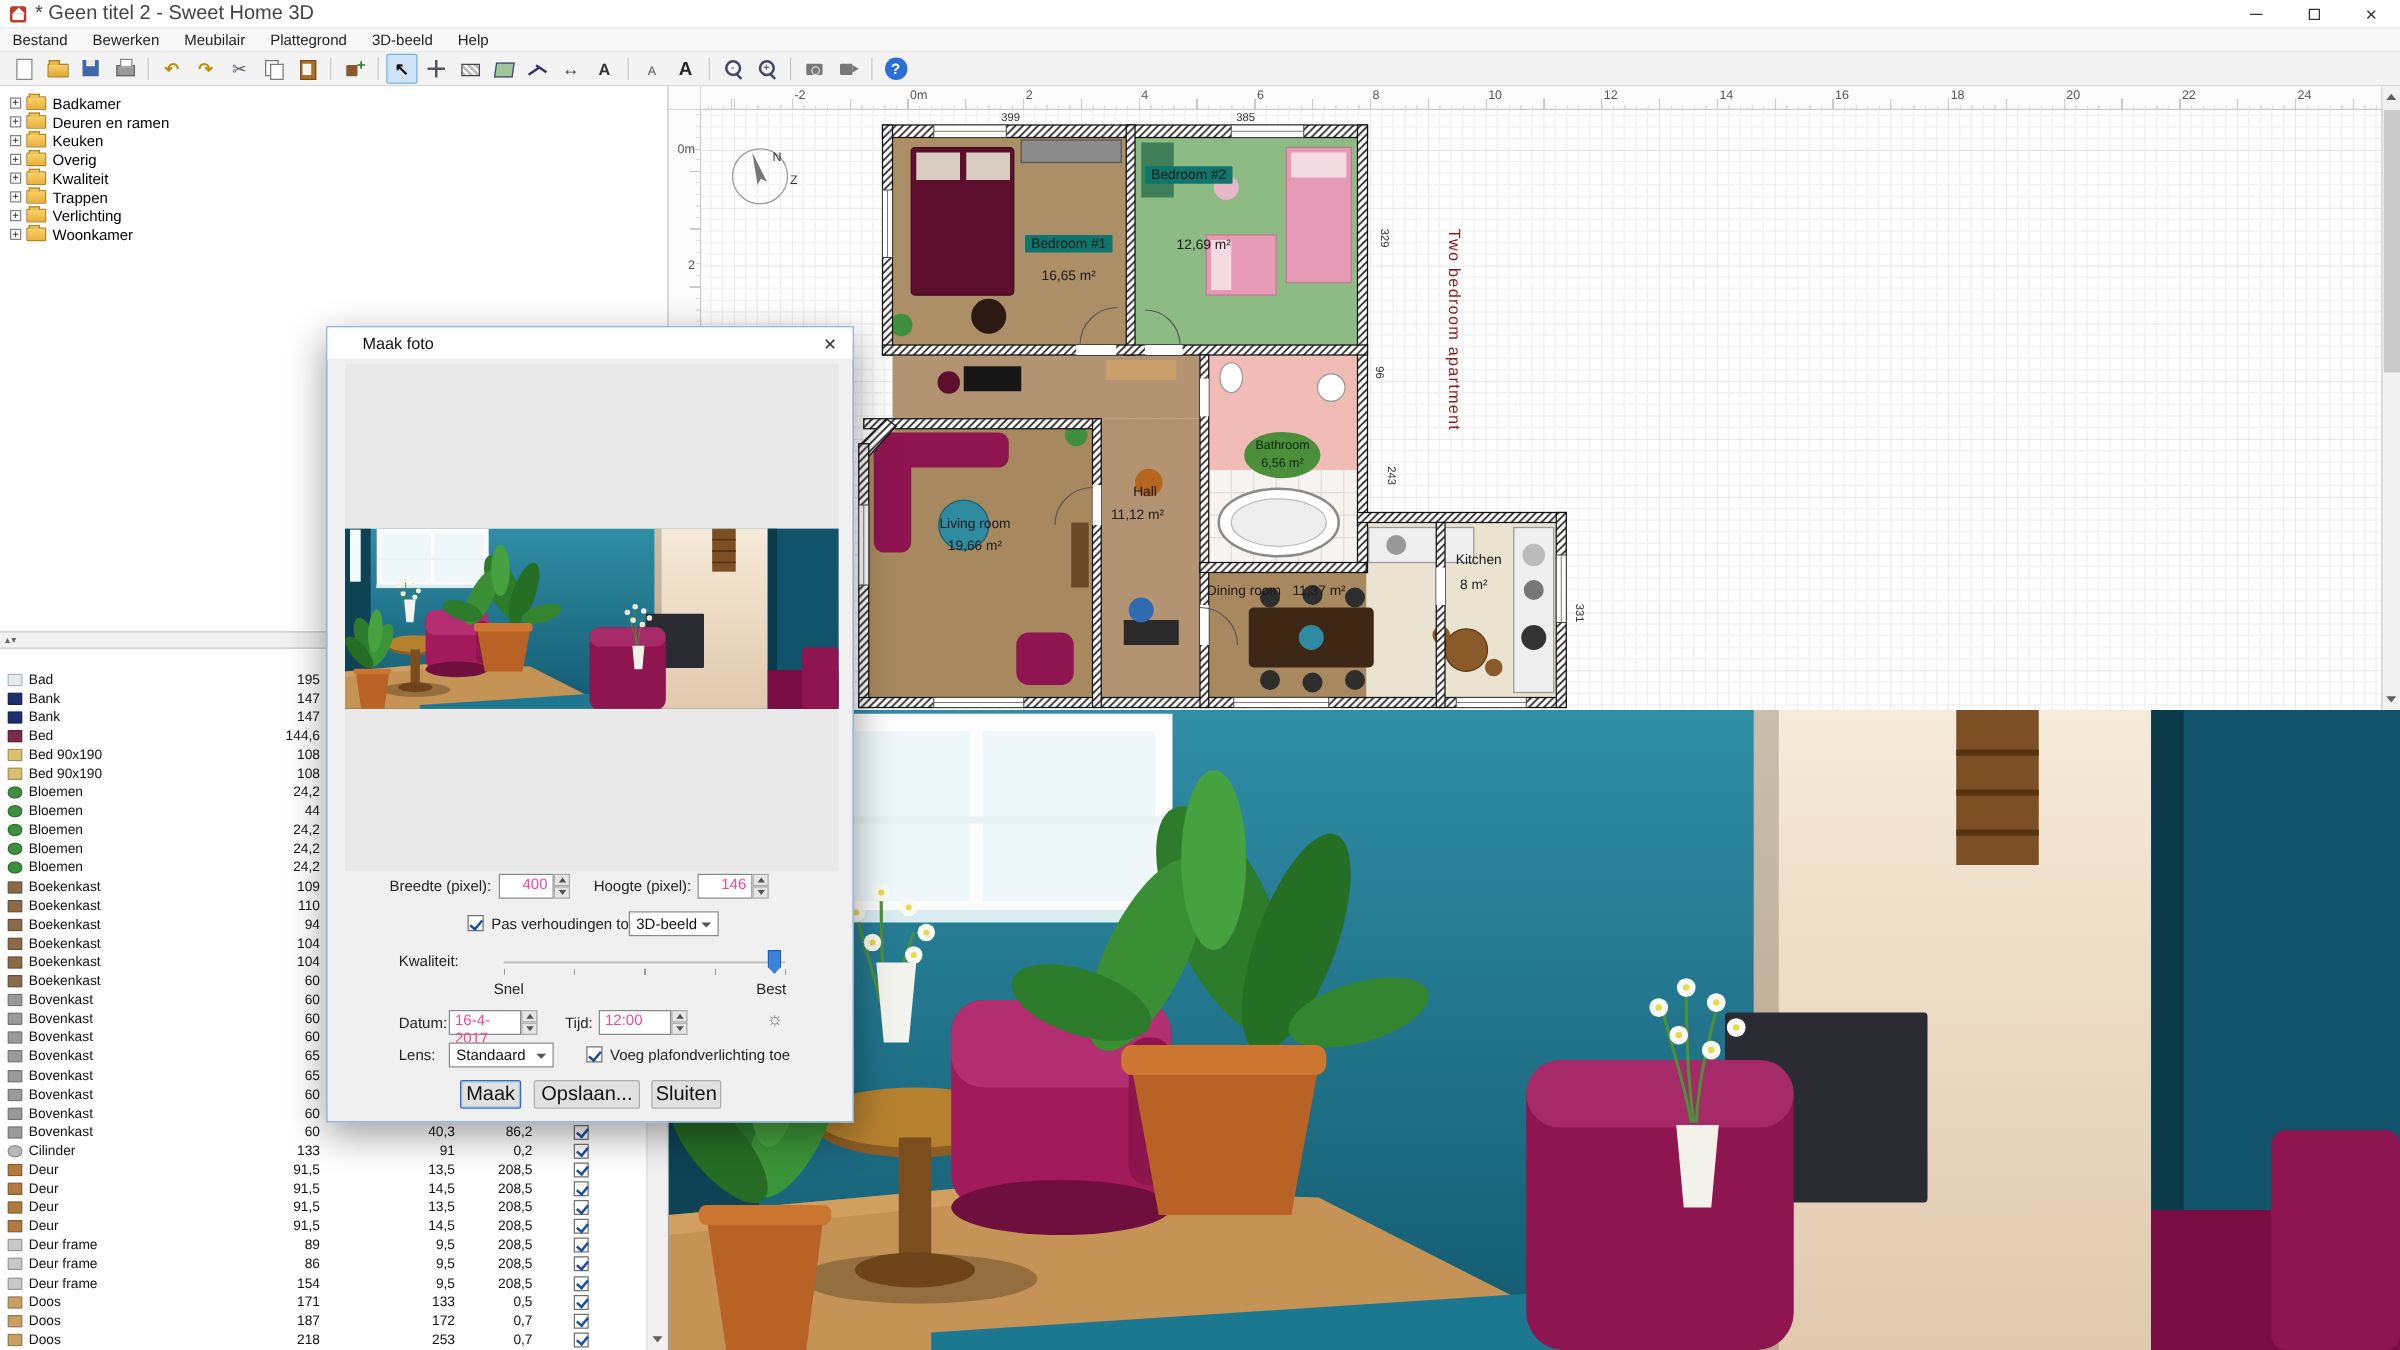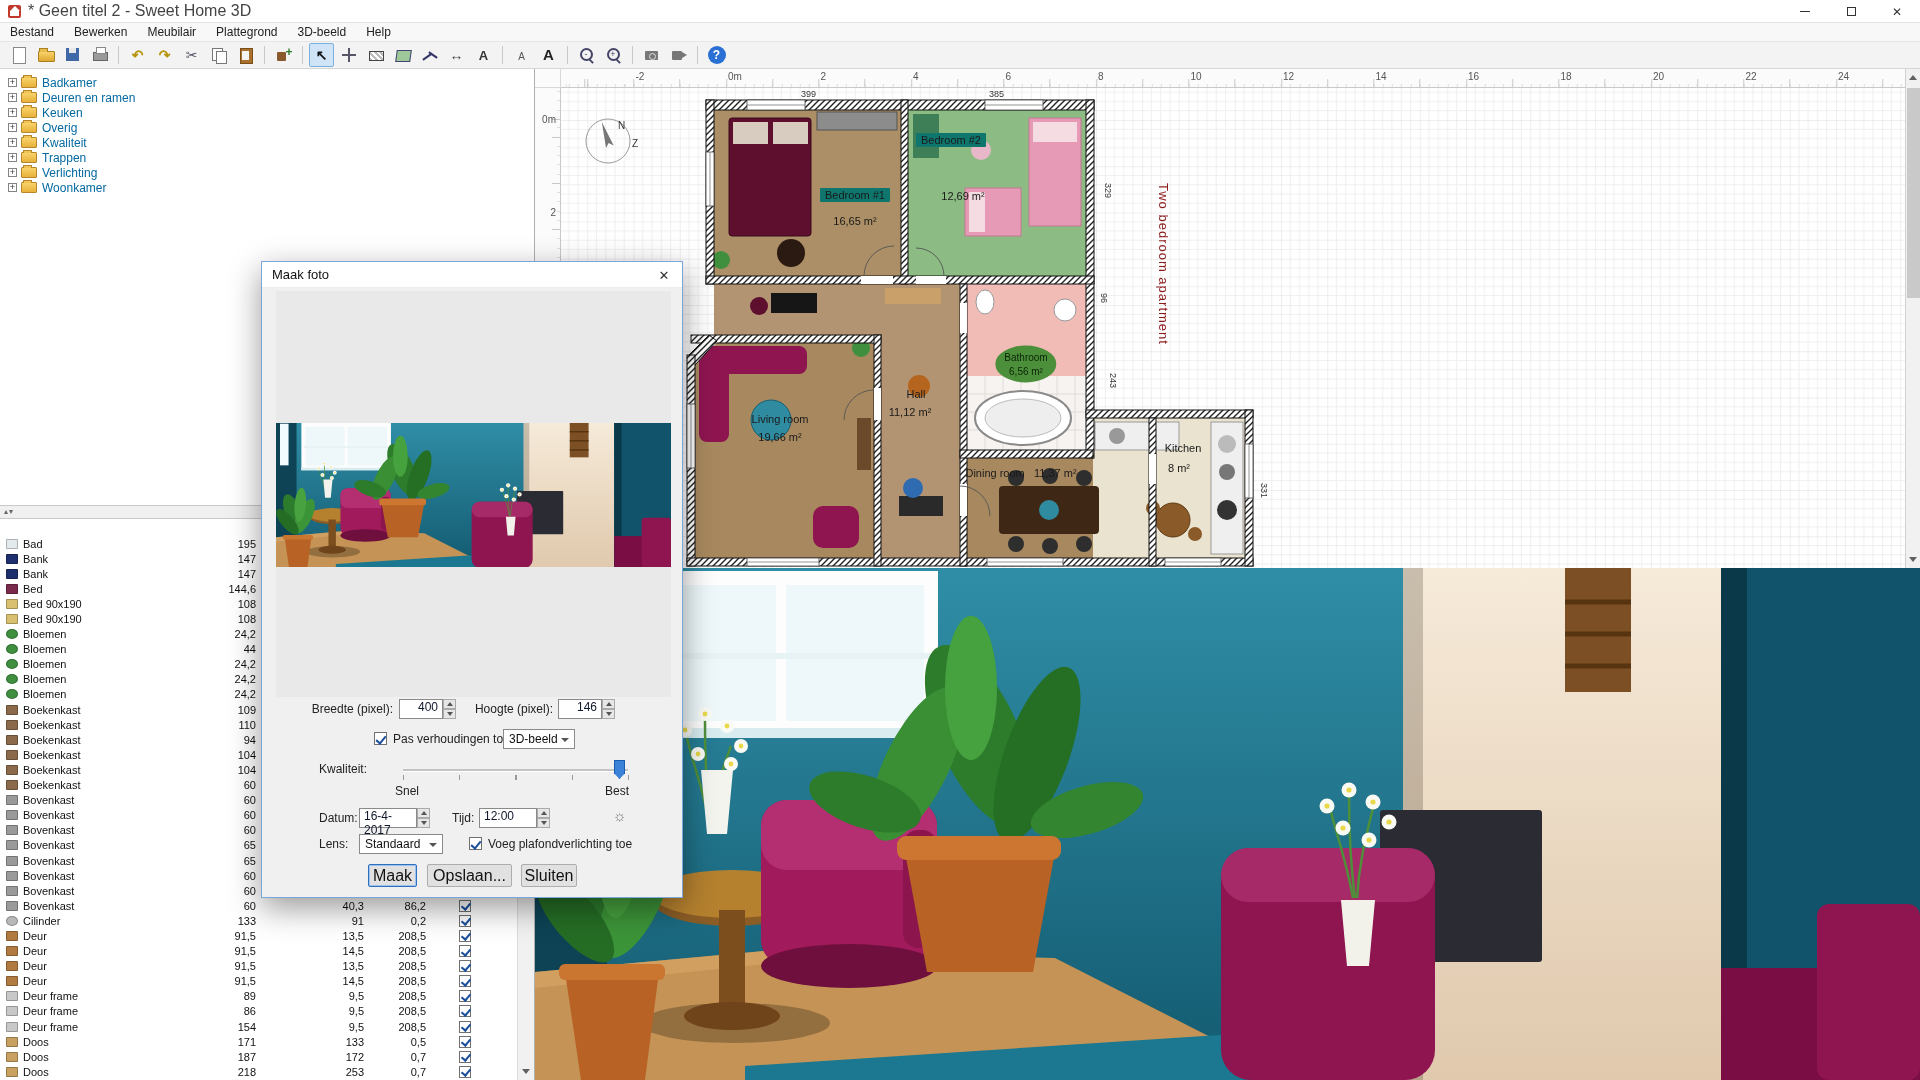--- a/index.html
+++ b/index.html
@@ -69,21 +69,21 @@
   [data-icon="help"] .icn::before{content:"?"}
 
   
   .leftpanel{position:absolute;left:0;top:69px;width:535px;height:1011px;background:#fff;border-right:1px solid #b0b0b0}
   .tree{position:absolute;left:0;top:0;width:535px;height:436px;overflow:hidden;padding-top:6px}
   .titem{height:15px;display:flex;align-items:center;padding-left:8px}
   .expander{width:9px;height:9px;border:1px solid #848484;background:#fff;font-size:9px;line-height:7px;text-align:center;color:#333;flex:none}
   .expander::before{content:"+"}
   .folder{width:16px;height:11px;background:linear-gradient(#f8d26a,#e8b23a);border:1px solid #b8862a;border-radius:1px;position:relative;margin:0 5px 0 4px;flex:none}
   .folder::before{content:"";position:absolute;top:-3px;left:1px;width:7px;height:2px;background:#f0c455;border:1px solid #b8862a;border-bottom:none}
-  .tlabel{font-size:12px;color:#0369a1;white-space:nowrap}
+  .tlabel{font-size:12px;color:#000000;white-space:nowrap}
   .vsplit{position:absolute;left:0;top:436px;width:535px;height:14px;background:#f0f0f0;border-top:1px solid #c9c9c9;border-bottom:1px solid #c9c9c9}
   .vsplit .arrows{position:absolute;left:4px;top:1px;font-size:8px;color:#666;letter-spacing:1px}
   .thead{position:absolute;left:0;top:450px;width:518px;height:17px;background:#efefef;border-bottom:1px solid #c9c9c9;display:grid;grid-template-columns:180px 80px 108px 62px 70px 1fr;font-size:11px;color:#222}
   .thead .hcell{border-right:1px solid #d5d5d5;padding:2px 4px;display:flex;align-items:center}
   .sortasc{width:0;height:0;border-left:4px solid transparent;border-right:4px solid transparent;border-bottom:5px solid #555;margin-left:5px}
   .tbody{position:absolute;left:0;top:467px;width:518px;height:544px;overflow:hidden;background:#fff}
   .trow{height:15.1px;display:grid;grid-template-columns:180px 80px 108px 62px 70px 1fr;align-items:center;font-size:11px;color:#111}
   .tname-cell{display:flex;align-items:center;padding-left:6px;overflow:hidden}
   .ticon{width:12px;height:10px;margin-right:5px;border-radius:1px;flex:none;border:1px solid rgba(0,0,0,.25)}
   .ticon[data-icon="bath"]{background:#e3ebef}
@@ -126,26 +126,26 @@
   .bathchip{background:#4c8f3a;border-radius:50%;padding:5px 9px;font-size:10px;color:#0c2608;line-height:1.35}
   .plansb{position:absolute;right:0;top:0;width:15px;height:499px;background:#f1f1f1;border-left:1px solid #d0d0d0}
   .plansb .thumb{position:absolute;left:1px;top:19px;width:13px;height:210px;background:#c9c9c9}
 
   
   .view3d{position:absolute;left:535px;top:568px;width:1385px;height:512px;overflow:hidden;background:#17637a}
 
   
   .dialog{position:absolute;left:261px;top:261px;width:422px;height:637px;background:#f0f0f0;border:1px solid #7aa7d7;box-shadow:0 10px 30px rgba(0,0,0,.4);z-index:50}
   .dtitle{position:absolute;left:0;top:0;width:100%;height:26px;background:#fff;display:flex;align-items:center;border-bottom:1px solid #ececec}
-  .dtitle .txt{font-size:13px;color:#111;margin-left:10px}
+  .dtitle .txt{font-size:13px;color:#111;margin-left:28px}
   .dclose{position:absolute;right:0;top:0;width:36px;height:26px;display:flex;align-items:center;justify-content:center;font-size:13px;color:#333}
   .preview{position:absolute;left:14px;top:29px;width:395px;height:406px;background:#e9e9e9}
   .previmg{position:absolute;left:0;top:132px;width:395px;height:144px;display:block}
   .dlabel{position:absolute;font-size:12px;color:#222;height:20px;line-height:20px}
-  .dinput{position:absolute;height:20px;border:1px solid #8a8a8a;background:#fff;font-size:12px;font-family:inherit;padding:0 4px;color:#0f172a}
+  .dinput{position:absolute;height:20px;border:1px solid #8a8a8a;background:#fff;font-size:12px;font-family:inherit;padding:0 4px;color:#ec4899}
   .dinput.numeric{text-align:right}
   .spin{position:absolute;width:13px;height:20px;display:flex;flex-direction:column}
   .spin .u,.spin .d{flex:1;background:#e6e6e6;border:1px solid #aaa;display:flex;align-items:center;justify-content:center}
   .spin .u::before{content:"";border-left:3px solid transparent;border-right:3px solid transparent;border-bottom:4px solid #555}
   .spin .d::before{content:"";border-left:3px solid transparent;border-right:3px solid transparent;border-top:4px solid #555}
   .combo{position:absolute;height:20px;border:1px solid #8a8a8a;background:#fff;font-size:12px;color:#111;padding:2px 18px 2px 5px;white-space:nowrap}
   .combo::after{content:"";position:absolute;right:5px;top:8px;border-left:4px solid transparent;border-right:4px solid transparent;border-top:4px solid #555}
   .dcb{position:absolute;width:13px;height:13px;border:1px solid #707070;background:#fff}
   .dcb.checked::after{content:"";position:absolute;left:3px;top:0.5px;width:4px;height:8px;border-right:2px solid #1b4f9c;border-bottom:2px solid #1b4f9c;transform:rotate(40deg)}
   .qtrack{position:absolute;left:141px;top:507px;width:225px;height:3px;background:#c4c4c4;border-bottom:1px solid #fff}

